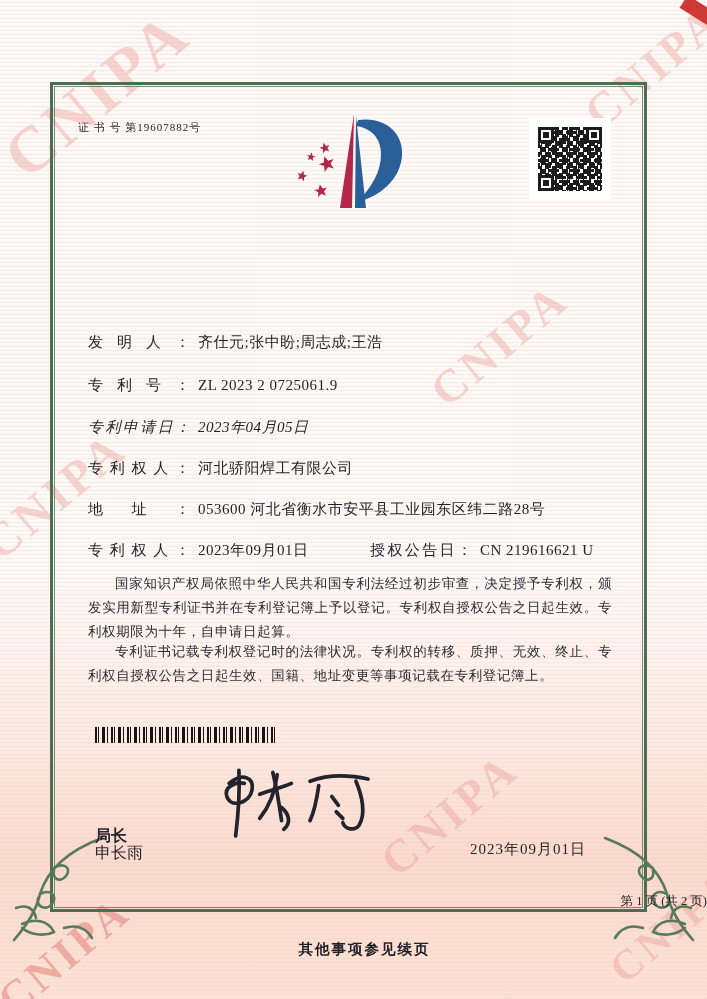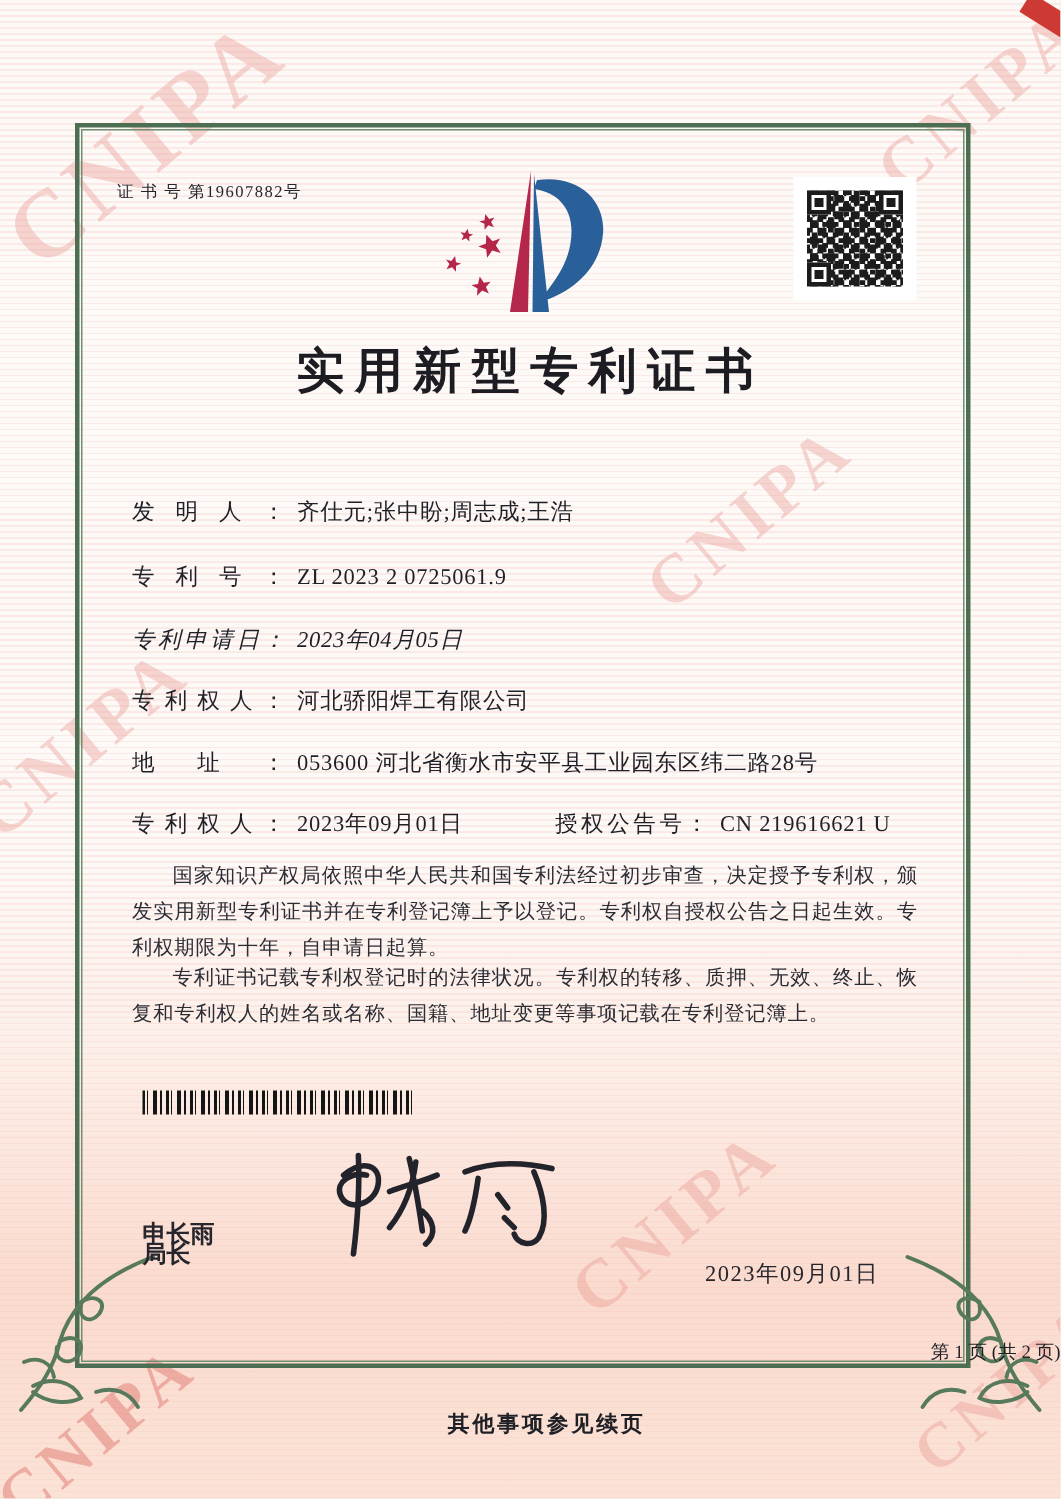--- a/index.html
+++ b/index.html
@@ -45,21 +45,21 @@
   .para{position:absolute;left:88px;width:524px;font-size:13.5px;line-height:24px;
     text-indent:2em;text-align:justify;color:#2c2c34;letter-spacing:0.6px;}
   .barcode{position:absolute;left:95px;top:727px;width:182px;height:16px;
     background:repeating-linear-gradient(90deg,
       #151515 0 2px, transparent 2px 3px,
       #151515 3px 4px, transparent 4px 7px,
       #151515 7px 10px, transparent 10px 12px,
       #151515 12px 13px, transparent 13px 16px);}
   .sig-title{position:absolute;left:95px;top:826px;font-size:16px;font-weight:700;
     font-family:"Liberation Sans",sans-serif;}
-  .sig-name{position:absolute;left:95px;top:813px;font-size:16px;font-weight:700;
+  .sig-name{position:absolute;left:95px;top:843px;font-size:16px;font-weight:400;
     font-family:"Liberation Sans",sans-serif;}
   .sig-hand{position:absolute;left:205px;top:763px;width:175px;height:78px;}
   .issue-date{position:absolute;left:470px;top:840px;font-size:15px;letter-spacing:1px;}
   .page-info{position:absolute;left:0;right:0;top:893px;text-align:right;font-size:12.5px;
     color:#1f1f26;}
   .foot-note{position:absolute;left:0;right:0;top:940px;text-align:center;font-size:14.5px;
     font-weight:700;color:#1f1f26;letter-spacing:2px;padding-left:22px;}
   .flourish{position:absolute;width:100px;height:112px;}
   .fl-bl{left:10px;top:836px;}
   .fl-br{left:597px;top:836px;transform:scaleX(-1);}
@@ -123,46 +123,45 @@
   </svg>
 
   <div class="qr">
     <div class="qr-inner">
       <div class="qr-finder qf-tl"></div>
       <div class="qr-finder qf-tr"></div>
       <div class="qr-finder qf-bl"></div>
     </div>
   </div>
 
-  <div class="title">实用新型专利证书</div>
 
   <div class="field-row" style="top:331px;">
     <span class="field-label">发明人：</span><span class="field-value">齐仕元;张中盼;周志成;王浩</span>
   </div>
   <div class="field-row" style="top:374px;">
     <span class="field-label">专利号：</span><span class="field-value">ZL 2023 2 0725061.9</span>
   </div>
   <div class="field-row" style="top:416px;font-style:italic;">
     <span class="field-label">专利申请日：</span><span class="field-value">2023年04月05日</span>
   </div>
   <div class="field-row" style="top:457px;">
     <span class="field-label">专利权人：</span><span class="field-value">河北骄阳焊工有限公司</span>
   </div>
   <div class="field-row" style="top:498px;">
     <span class="field-label">地址：</span><span class="field-value">053600 河北省衡水市安平县工业园东区纬二路28号</span>
   </div>
   <div class="field-row" style="top:539px;">
     <span class="field-label">专利权人：</span><span class="field-value">2023年09月01日</span>
     <span class="field-col2">
-      <span class="field-label">授权公告号：</span><span class="field-value">CN 219616621 U</span>
+      <span class="field-label">授权公告日：</span><span class="field-value">CN 219616621 U</span>
     </span>
   </div>
 
   <div class="para" style="top:572px;">国家知识产权局依照中华人民共和国专利法经过初步审查，决定授予专利权，颁发实用新型专利证书并在专利登记簿上予以登记。专利权自授权公告之日起生效。专利权期限为十年，自申请日起算。</div>
-  <div class="para" style="top:640px;">专利证书记载专利权登记时的法律状况。专利权的转移、质押、无效、终止、恢复和专利权人的姓名或名称、国籍、地址变更等事项记载在专利登记簿上。</div>
+  <div class="para" style="top:640px;">专利证书记载专利权登记时的法律状况。专利权的转移、质押、无效、终止、专利权自授权公告之日起生效、国籍、地址变更等事项记载在专利登记簿上。</div>
 
   <div class="barcode"></div>
 
   <div class="sig-title">局长</div>
   <div class="sig-name">申长雨</div>
 
   <svg class="sig-hand" viewBox="0 0 160 70">
     <g fill="none" stroke="#23232b" stroke-width="3.4" stroke-linecap="round">
       <path d="M22 18 C 34 8, 45 12, 43 24 C 41 36, 24 41, 20 30 C 17 22, 27 16, 36 18"></path>
       <path d="M31 6 C 32 28, 30 50, 28 66"></path>

